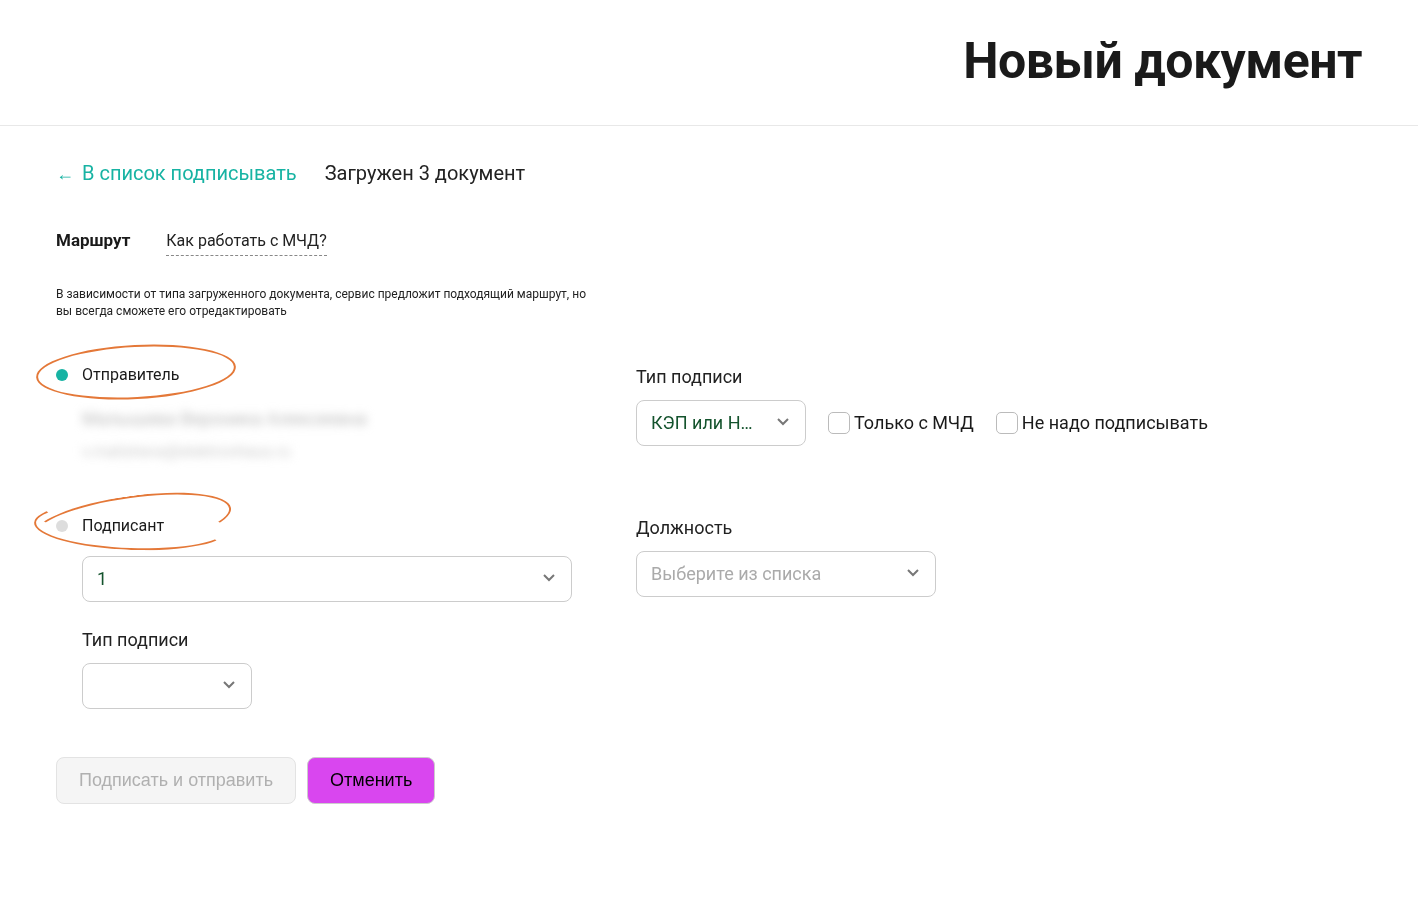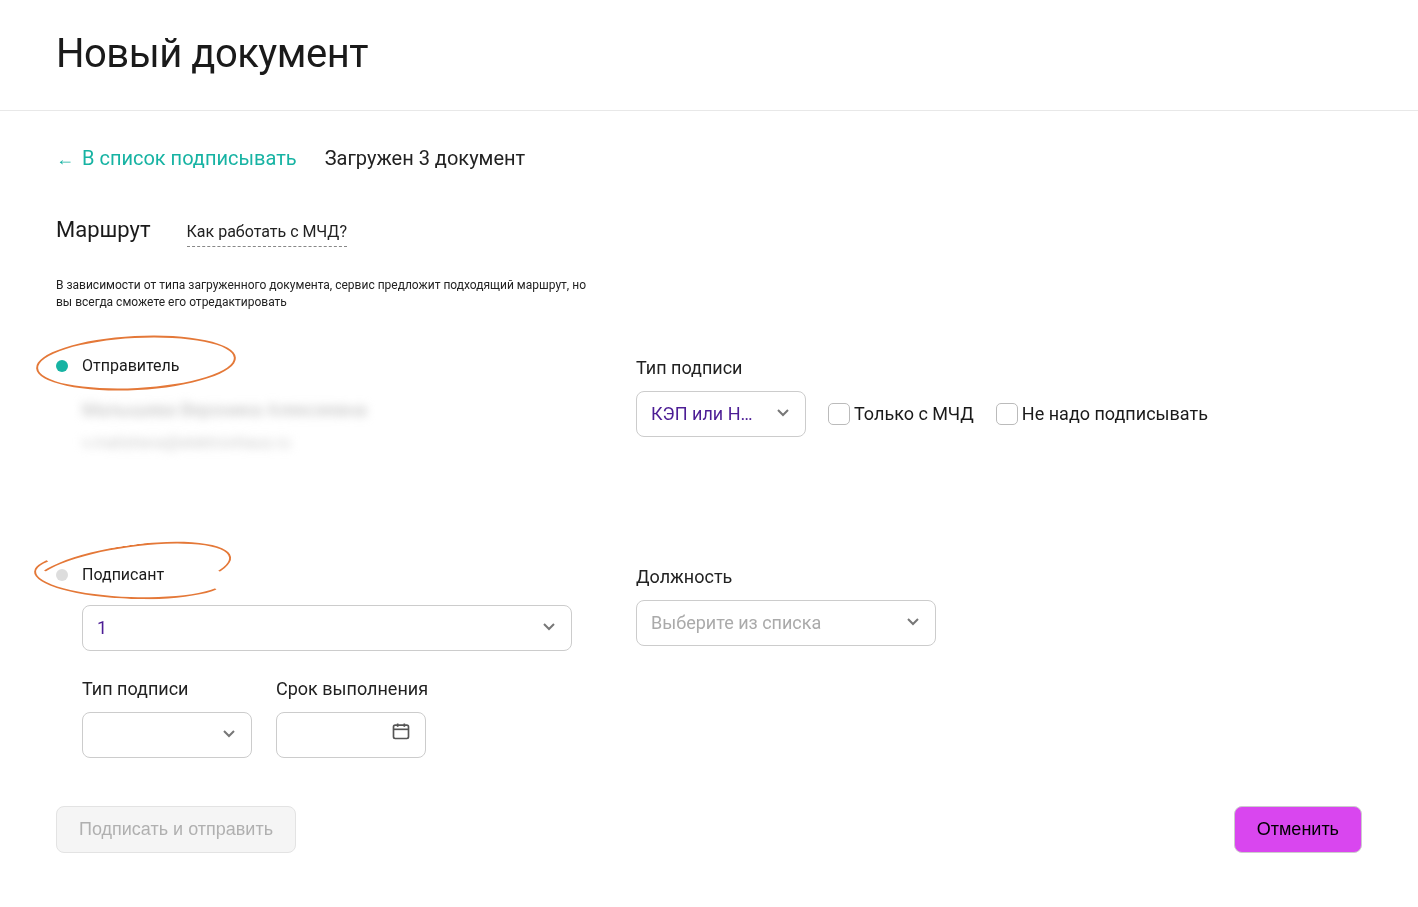--- a/index.html
+++ b/index.html
@@ -8,23 +8,24 @@
     background: #fff;
     color: #1a1a1a;
     font-size: 18px;
     line-height: 1.5;
   }
   .header {
     padding: 24px 56px 26px;
     border-bottom: 1px solid #e8e8e8;
   }
   .header h1 {
-    font-size: 40px;
-    font-weight: 400;
+    font-size: 50px;
+    font-weight: 700;
     letter-spacing: -0.5px;
+    text-align: right;
   }
   .content {
     padding: 32px 56px 40px;
     max-width: 1420px;
   }
   .topline {
     display: flex;
     align-items: center;
     gap: 28px;
     margin-bottom: 40px;
@@ -44,22 +45,22 @@
     font-size: 20px;
     color: #222;
   }
   .route-row {
     display: flex;
     align-items: baseline;
     gap: 36px;
     margin-bottom: 30px;
   }
   .route-title {
-    font-size: 22px;
-    font-weight: 400;
+    font-size: 17px;
+    font-weight: 700;
     text-align: right;
   }
   .route-help {
     font-size: 16px;
     color: #222;
     text-decoration: none;
     border-bottom: 1px dashed #888;
     padding-bottom: 2px;
   }
   .route-desc {
@@ -135,21 +136,21 @@
     padding: 10px 14px;
     background: #fff;
     cursor: pointer;
     min-width: 80px;
     height: 46px;
   }
   .select .text {
     white-space: nowrap;
     overflow: hidden;
     text-overflow: ellipsis;
-    color: #4c1d95;
+    color: #14532d;
     font-size: 18px;
   }
   .select .placeholder { color: #aaa; }
   .select .chev {
     margin-left: 10px;
     color: #777;
     flex-shrink: 0;
   }
   .checkbox-wrap {
     display: inline-flex;
@@ -159,21 +160,21 @@
     font-size: 18px;
   }
   .checkbox-box {
     width: 22px;
     height: 22px;
     border: 1.5px solid #bbb;
     border-radius: 5px;
     background: #fff;
   }
   .signer-block {
-    margin-top: 108px;
+    margin-top: 50px;
     position: relative;
   }
   .field-group { display: flex; flex-direction: column; }
   .select.wide { width: 490px; }
   .select.med { width: 300px; }
   .select.sm { width: 170px; }
   .date-input {
     display: flex;
     align-items: center;
     justify-content: flex-end;
@@ -186,22 +187,21 @@
   }
   .cal-icon { width: 20px; height: 20px; }
   .signer-controls {
     display: flex;
     gap: 24px;
     margin-top: 24px;
   }
   .footer {
     margin-top: 48px;
     display: flex;
-    gap: 18px;
-    justify-content: space-between;
+    gap: 11px;
   }
   .btn {
     border: 1px solid #ccc;
     border-radius: 8px;
     padding: 12px 22px;
     font-size: 18px;
     background: #d946ef;
     cursor: pointer;
   }
   .btn.primary-disabled {
@@ -293,33 +293,20 @@
             <span class="label">Тип подписи</span>
             <div class="select sm">
               <span class="text"></span>
               <span class="chev">
                 <svg class="chev-svg" viewBox="0 0 16 16" fill="none" stroke="currentColor" stroke-width="2">
                     <path d="M3 6l5 5 5-5"></path>
                   </svg>
               </span>
             </div>
           </div>
-          <div class="field-group">
-            <span class="label">Срок выполнения</span>
-            <div class="date-input">
-              <span>
-                <svg class="cal-icon" viewBox="0 0 24 24" fill="none" stroke="#555" stroke-width="2">
-                  <rect x="3" y="5" width="18" height="16" rx="2"></rect>
-                  <line x1="3" y1="10" x2="21" y2="10"></line>
-                  <line x1="8" y1="3" x2="8" y2="7"></line>
-                  <line x1="16" y1="3" x2="16" y2="7"></line>
-                </svg>
-              </span>
-            </div>
-          </div>
         </div>
       </div>
       <div class="right-col">
         <span class="label">Должность</span>
         <div class="select med">
           <span class="text placeholder">Выберите из списка</span>
           <span class="chev">
             <svg class="chev-svg" viewBox="0 0 16 16" fill="none" stroke="currentColor" stroke-width="2">
                 <path d="M3 6l5 5 5-5"></path>
               </svg>

